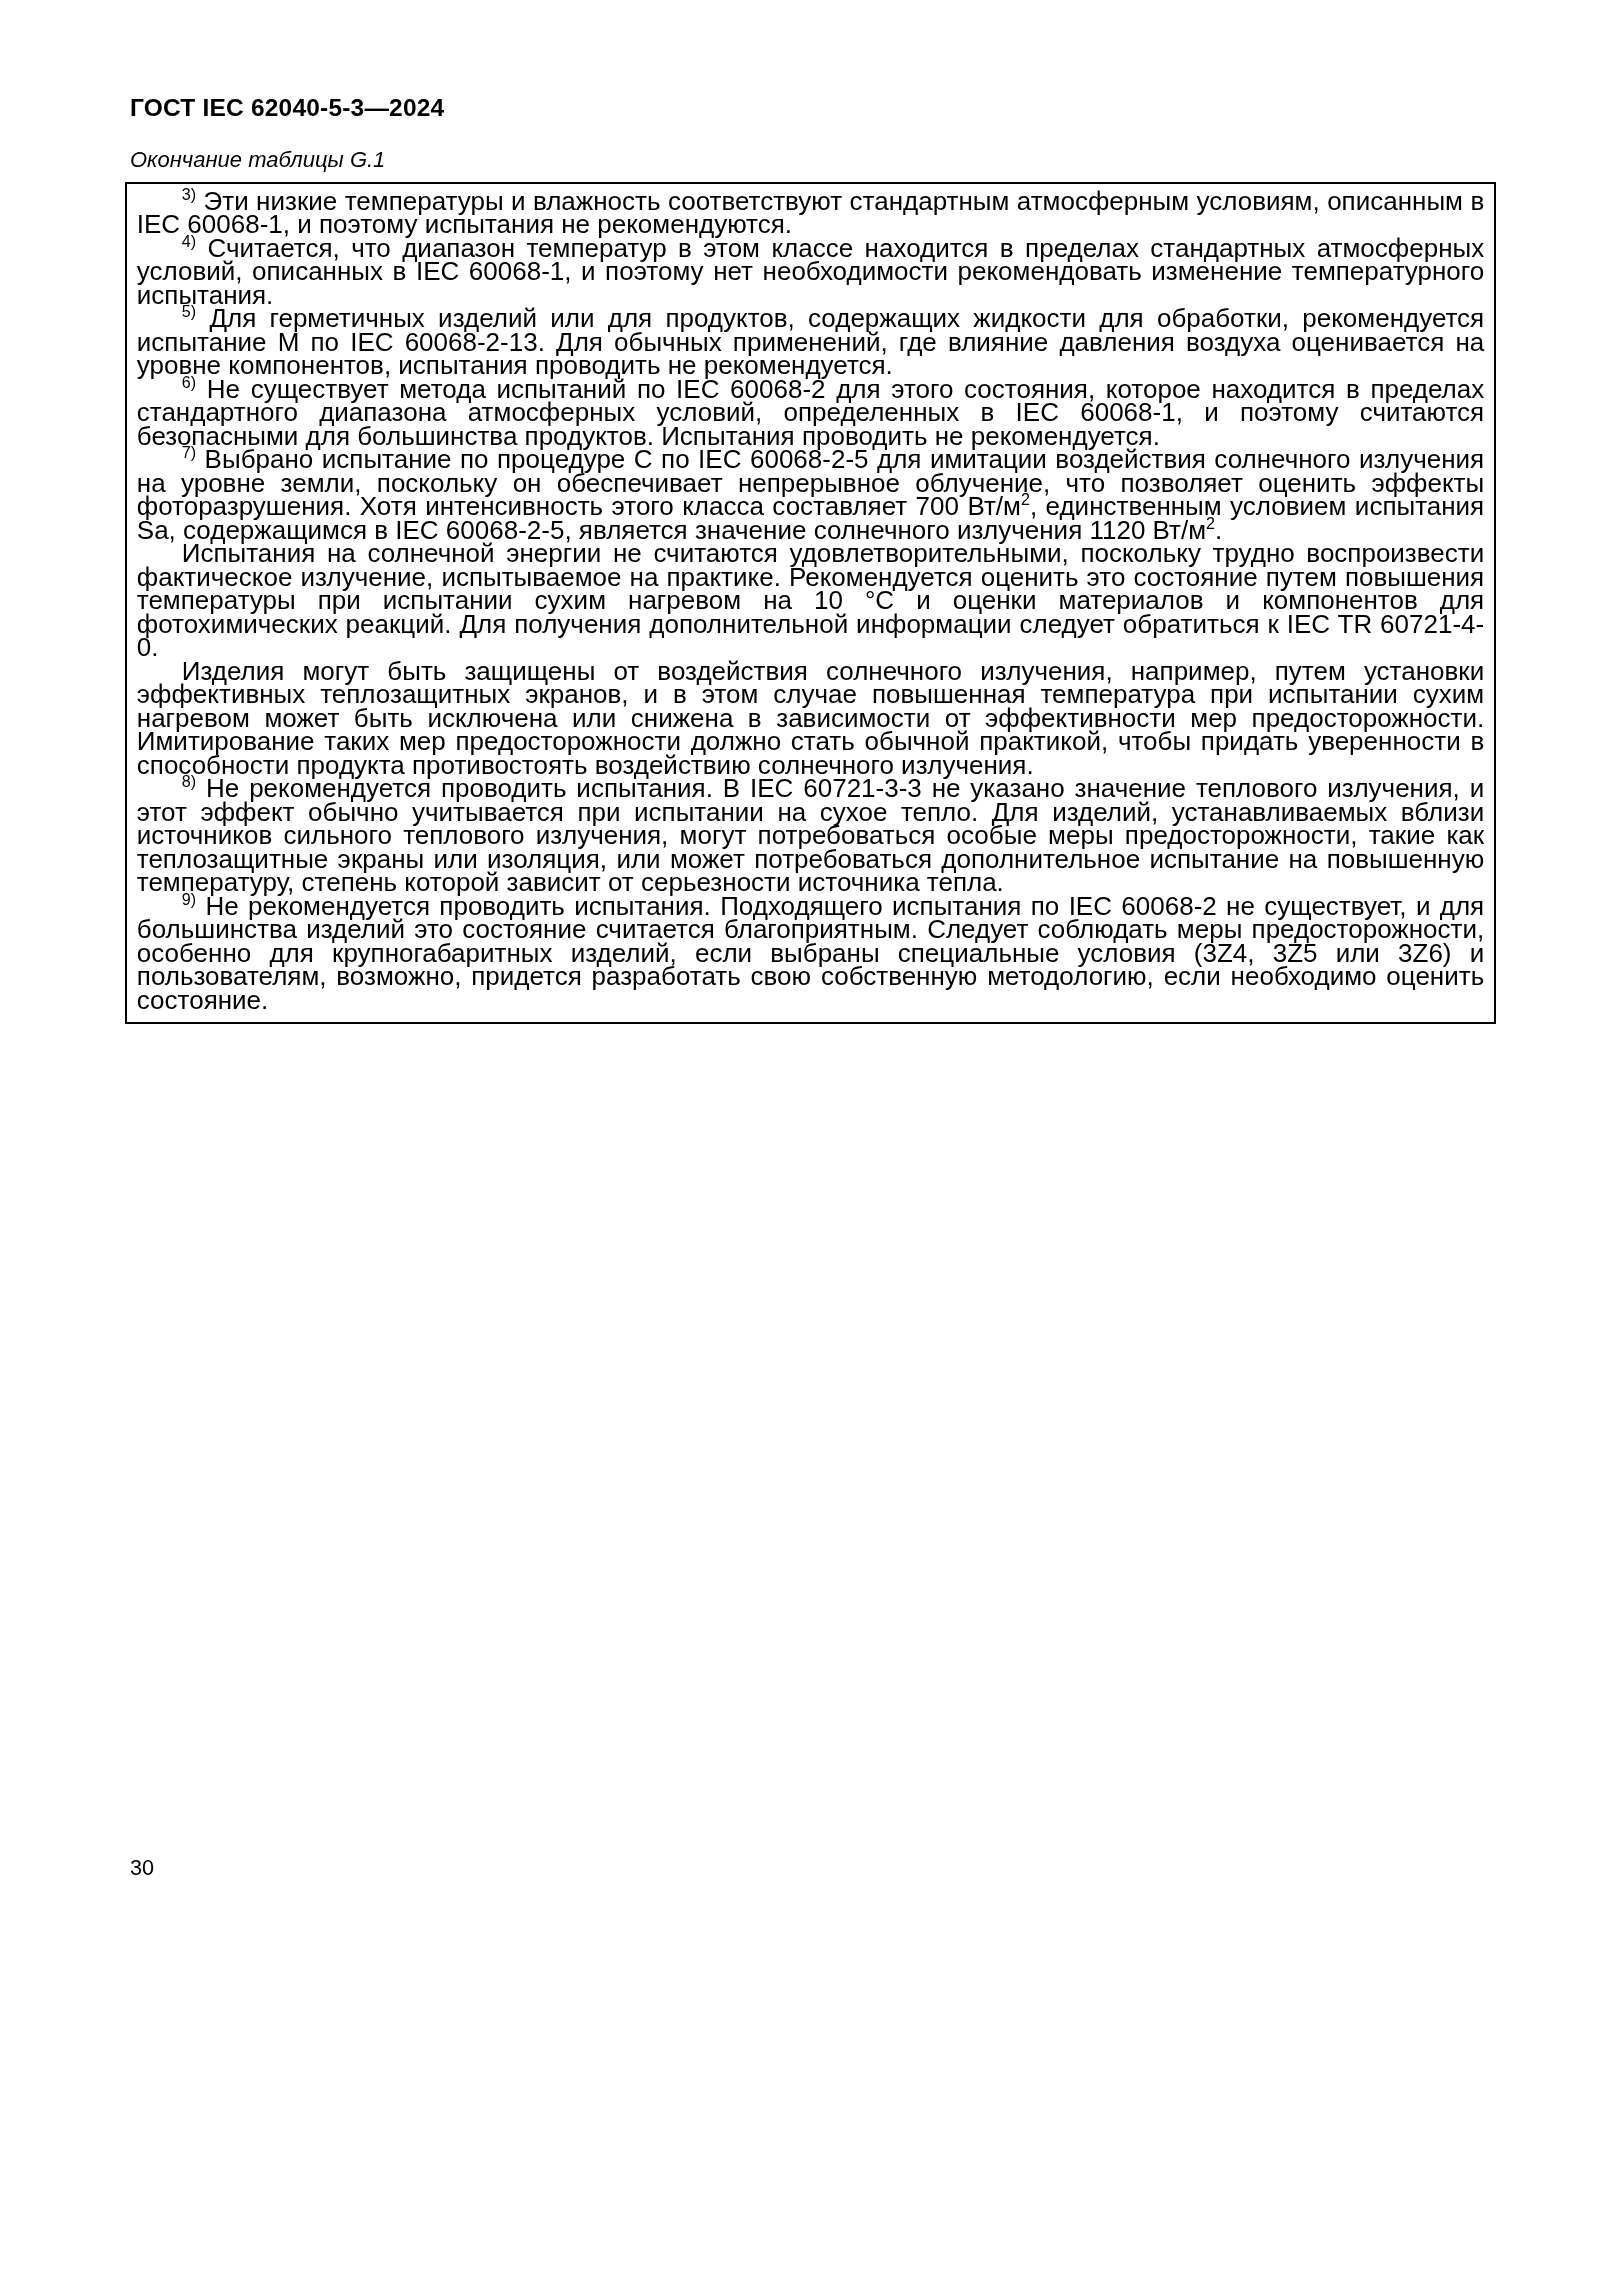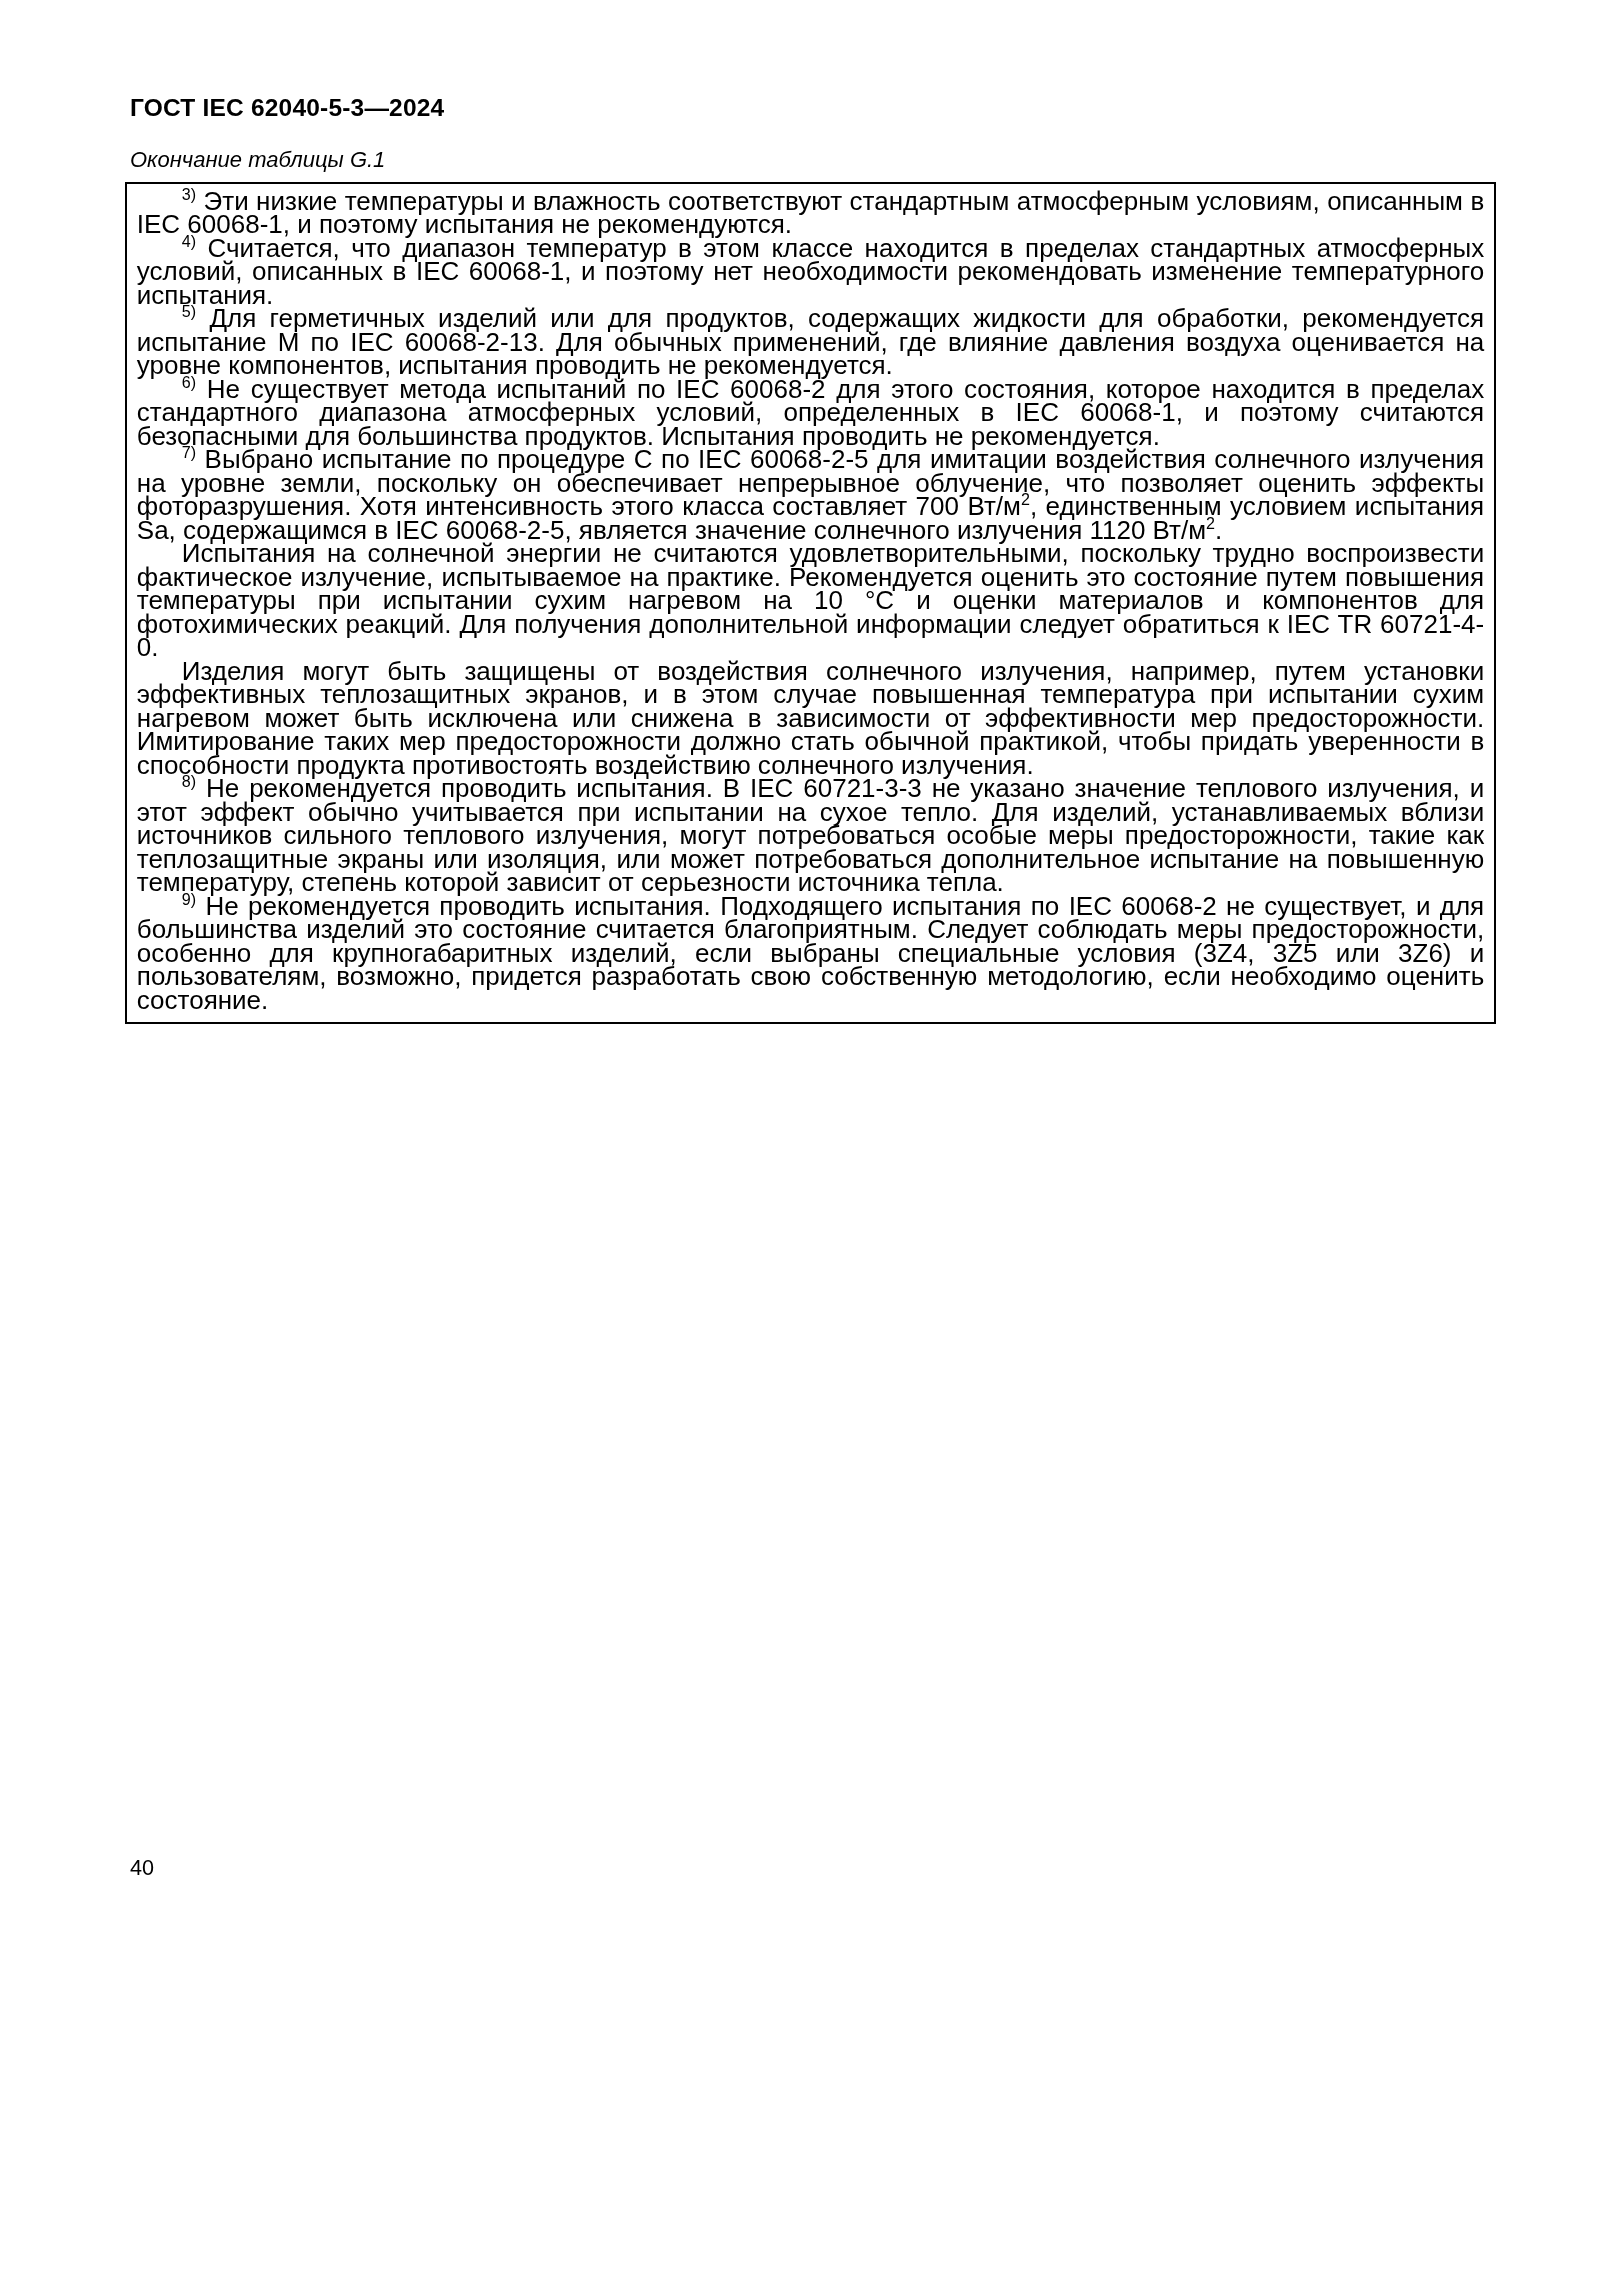--- a/index.html
+++ b/index.html
@@ -74,16 +74,16 @@
       <p class="fn-para"><sup>4)</sup> Считается, что диапазон температур в этом классе находится в пределах стандартных атмосферных условий, описанных в IEC 60068-1, и поэтому нет необходимости рекомендовать изменение температурного испытания.</p>
       <p class="fn-para"><sup>5)</sup> Для герметичных изделий или для продуктов, содержащих жидкости для обработки, рекомендуется испытание М по IEC 60068-2-13. Для обычных применений, где влияние давления воздуха оценивается на уровне компонентов, испытания проводить не рекомендуется.</p>
       <p class="fn-para"><sup>6)</sup> Не существует метода испытаний по IEC 60068-2 для этого состояния, которое находится в пределах стандартного диапазона атмосферных условий, определенных в IEC 60068-1, и поэтому считаются безопасными для большинства продуктов. Испытания проводить не рекомендуется.</p>
       <p class="fn-para"><sup>7)</sup> Выбрано испытание по процедуре C по IEC 60068-2-5 для имитации воздействия солнечного излучения на уровне земли, поскольку он обеспечивает непрерывное облучение, что позволяет оценить эффекты фоторазрушения. Хотя интенсивность этого класса составляет 700 Вт/м<sup>2</sup>, единственным условием испытания Sa, содержащимся в IEC 60068-2-5, является значение солнечного излучения 1120 Вт/м<sup>2</sup>.</p>
       <p class="fn-para">Испытания на солнечной энергии не считаются удовлетворительными, поскольку трудно воспроизвести фактическое излучение, испытываемое на практике. Рекомендуется оценить это состояние путем повышения температуры при испытании сухим нагревом на 10 °C и оценки материалов и компонентов для фотохимических реакций. Для получения дополнительной информации следует обратиться к IEC TR 60721-4-0.</p>
       <p class="fn-para">Изделия могут быть защищены от воздействия солнечного излучения, например, путем установки эффективных теплозащитных экранов, и в этом случае повышенная температура при испытании сухим нагревом может быть исключена или снижена в зависимости от эффективности мер предосторожности. Имитирование таких мер предосторожности должно стать обычной практикой, чтобы придать уверенности в способности продукта противостоять воздействию солнечного излучения.</p>
       <p class="fn-para"><sup>8)</sup> Не рекомендуется проводить испытания. В IEC 60721-3-3 не указано значение теплового излучения, и этот эффект обычно учитывается при испытании на сухое тепло. Для изделий, устанавливаемых вблизи источников сильного теплового излучения, могут потребоваться особые меры предосторожности, такие как теплозащитные экраны или изоляция, или может потребоваться дополнительное испытание на повышенную температуру, степень которой зависит от серьезности источника тепла.</p>
       <p class="fn-para"><sup>9)</sup> Не рекомендуется проводить испытания. Подходящего испытания по IEC 60068-2 не существует, и для большинства изделий это состояние считается благоприятным. Следует соблюдать меры предосторожности, особенно для крупногабаритных изделий, если выбраны специальные условия (3Z4, 3Z5 или 3Z6) и пользователям, возможно, придется разработать свою собственную методологию, если необходимо оценить состояние.</p>
     </div>
 
-  <div class="page-number">40</div>
+  <div class="page-number">30</div>
 
 </div>
 
 
 </body></html>

